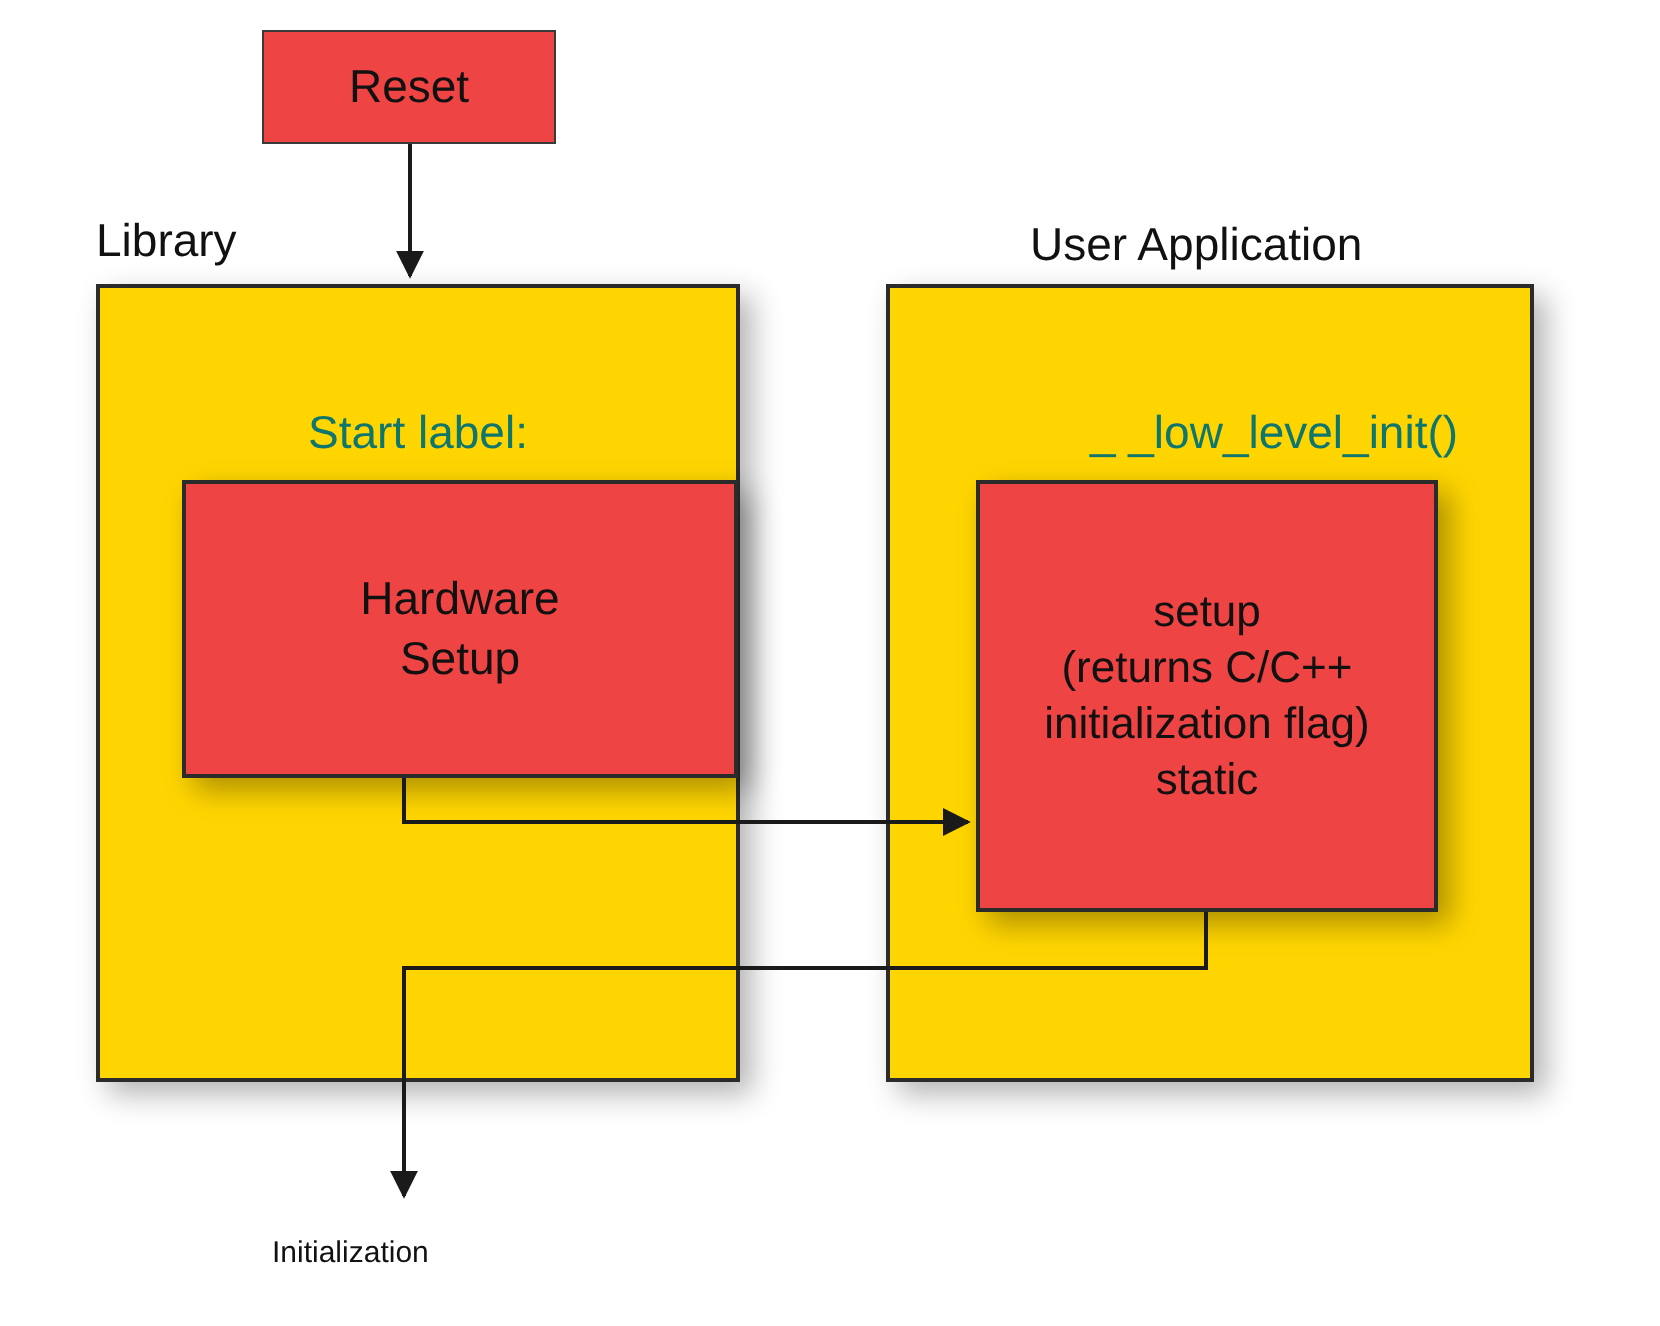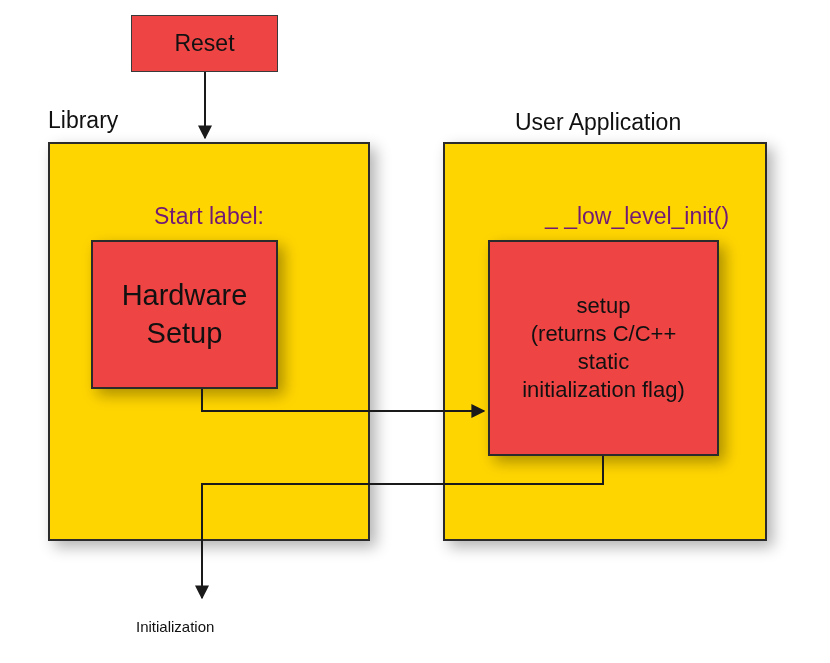--- a/index.html
+++ b/index.html
@@ -59,23 +59,23 @@
     top: 15px;
     width: 147px;
     height: 57px;
     font-size: 23px;
     box-shadow: none;
     border: 1px solid #3a3a3a;
   }
   #box-hardware-setup {
     left: 91px;
     top: 240px;
-    width: 187px;
+    width: 278px;
     height: 149px;
-    font-size: 29px;
+    font-size: 23px;
     line-height: 1.28;
   }
   #box-user-hardware-setup {
     left: 488px;
     top: 240px;
     width: 231px;
     height: 216px;
     font-size: 22px;
     line-height: 1.28;
   }
@@ -99,21 +99,21 @@
   }
   #label-initialization {
     left: 136px;
     top: 618px;
     font-size: 15px;
   }
 
   
   .region-inner-label {
     position: absolute;
-    color: #701a75;
+    color: #0f766e;
     white-space: nowrap;
     text-align: center;
   }
   #label-start {
     left: 48px;
     top: 203px;
     width: 322px;
     font-size: 23px;
   }
   #label-lowlevelinit {
@@ -156,22 +156,22 @@
     <div>
       <div>Hardware</div>
       <div>Setup</div>
     </div>
   </div>
 
   <div class="white-box" id="box-user-hardware-setup">
     <div>
       <div>setup</div>
       <div>(returns  C/C++</div>
+      <div>initialization flag)</div>
       <div>static</div>
-      <div>initialization flag)</div>
     </div>
   </div>
 
   <div class="plain-label" id="label-initialization">Initialization</div>
 
   <svg id="connectors" viewBox="0 0 830 663">
     <defs>
       <marker id="arrow" viewBox="0 0 10 10" refX="9" refY="5" markerWidth="7" markerHeight="7" orient="auto-start-reverse">
         <path d="M 0 0 L 10 5 L 0 10 z" fill="#1a1a1a"></path>
       </marker>

